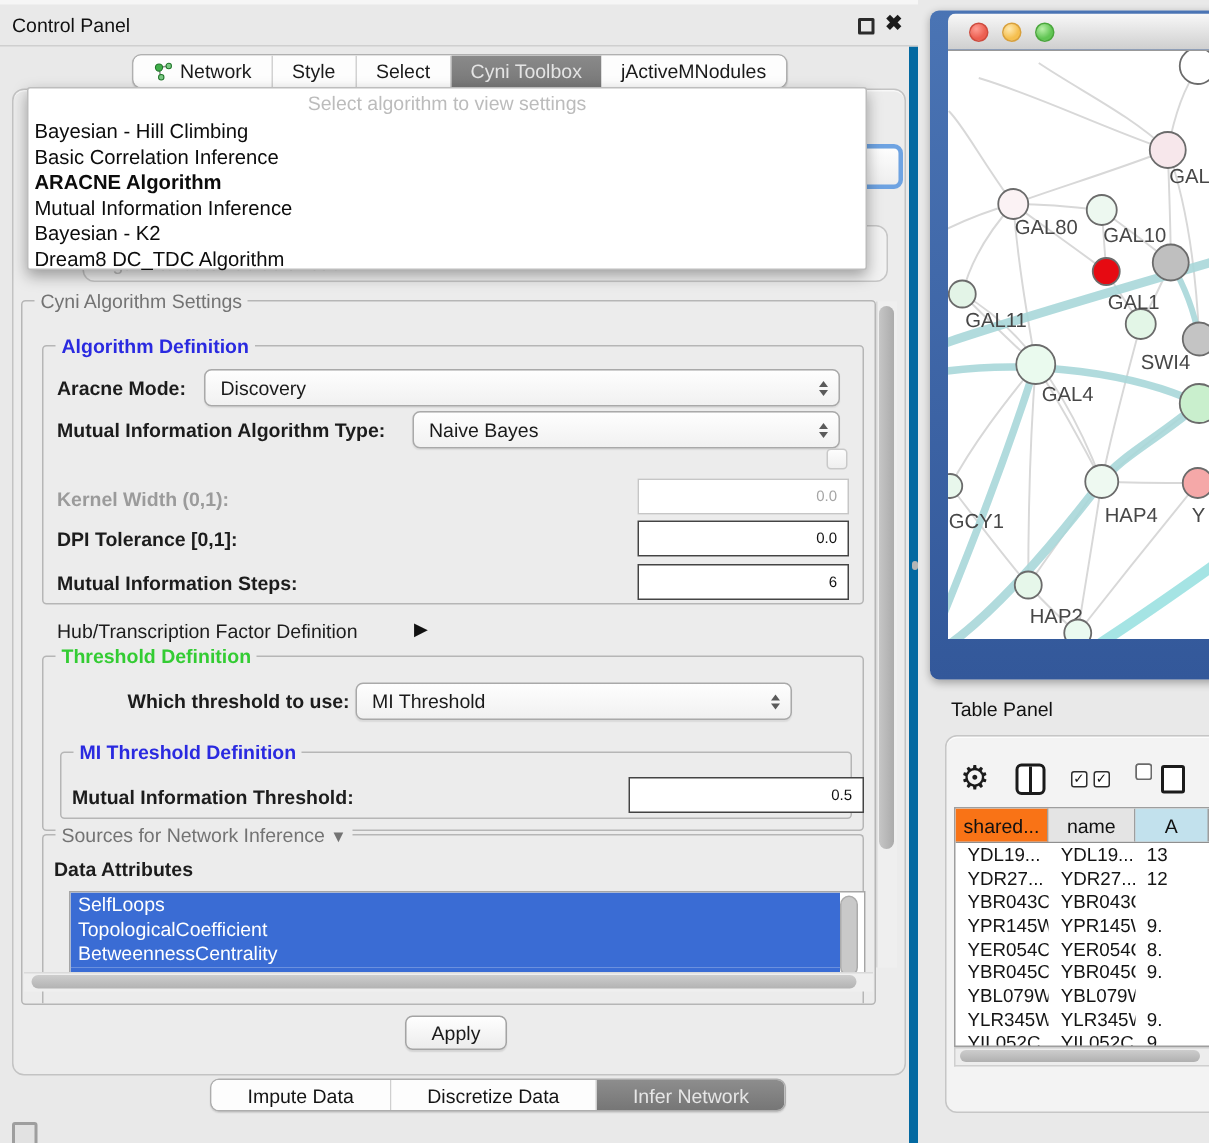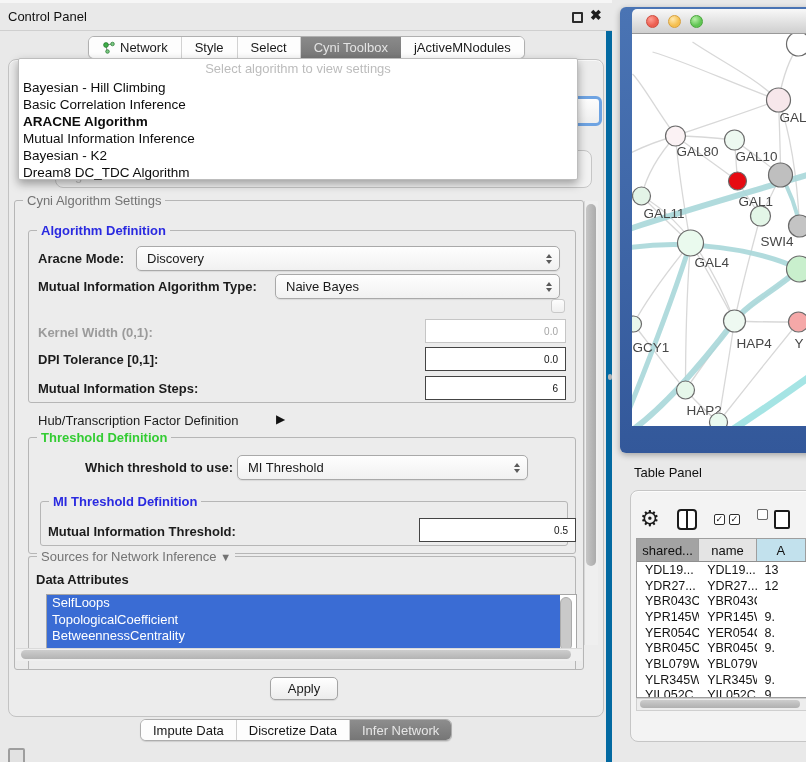--- a/index.html
+++ b/index.html
@@ -67,21 +67,21 @@
 
   
   #settings-vscroll-track { left:584px; top:201px; width:14px; height:444px; background:#efefef; border-left:1px solid #d8d8d8; }
   #settings-vscroll-thumb { left:586px; top:204px; width:10px; height:362px; background:linear-gradient(90deg,#c6c6c6,#ababab); border-radius:5px; }
   #settings-hscroll-track { left:16px; top:648px; width:566px; height:13px; background:#efefef; border-top:1px solid #dadada; }
   #settings-hscroll-thumb { left:21px; top:650px; width:550px; height:9px; background:linear-gradient(#cdcdcd,#b3b3b3); border-radius:5px; }
 
   #apply-btn { left:270px; top:677px; width:68px; height:23px; border:1px solid #a4a4a4; border-radius:5px; background:linear-gradient(#ffffff,#ececec); font-size:13px; color:#1a1a1a; display:flex; align-items:center; justify-content:center; box-shadow:0 1px 1px rgba(0,0,0,.1); }
 
   #bottom-tabs { left:140px; top:719px; height:22px; display:flex; background:#ffffff; border:1px solid #adadad; border-radius:6px; overflow:hidden; box-shadow:0 1px 1px rgba(0,0,0,.12); }
-  .btab { display:flex; align-items:center; padding:0 12px; font-size:13px; color:#151515; border-right:1px solid #cfcfcf; background:#fdfdfd; white-space:nowrap; }
+  .btab { display:flex; align-items:center; padding:0 24px; font-size:13px; color:#151515; border-right:1px solid #cfcfcf; background:#fdfdfd; white-space:nowrap; }
   .btab:last-child { border-right:none; }
   .btab.selected { background:linear-gradient(#8d8d8d,#767676); color:#e6e6e6; }
 
   #corner-icon { left:8px; top:748px; width:17px; height:18px; border:2px solid #9e9e9e; background:#e2e2e2; border-radius:2px; }
   #splitter-dot { left:608px; top:374px; width:4px; height:6px; background:#b5b5b5; border-radius:2px; }
 
   
   #network-window { left:620px; top:7px; width:200px; height:446px; background:linear-gradient(#4a74b4,#33589a); border-radius:6px 0 0 6px; box-shadow:0 2px 6px rgba(0,0,0,.3); }
   #net-titlebar { left:632px; top:9px; width:174px; height:25px; background:linear-gradient(#f8f8f8,#cfcfcf); border-bottom:1px solid #999999; border-top-left-radius:5px; }
   .light { width:13px; height:13px; border-radius:50%; position:absolute; top:6px; }
@@ -340,21 +340,21 @@
         <span class="mini-box">✓</span>
       </span>
     <span class="mini-pair">
         <span class="mini-box light"></span>
         <span class="mini-box light"></span>
       </span>
     <span id="document-icon"></span>
   </div>
   <div id="tp-table" class="abs">
     <div id="tp-header">
-        <div class="th" style="width: 76px; background: #a3a3a3;">shared...</div>
+        <div class="th" style="width: 76px; background: #f97316;">shared...</div>
         <div class="th" style="width: 70px; background: rgb(228, 228, 228);">name</div>
         <div class="th" style="width: 60px; background: rgb(194, 225, 237);">A</div>
       </div>
     <div id="tp-body">
         <div class="tr">
           <div class="td" style="width: 76px;">YDL19...</div>
           <div class="td" style="width: 70px;">YDL19...</div>
           <div class="td" style="width: 60px;">13</div>
         </div>
         <div class="tr">

